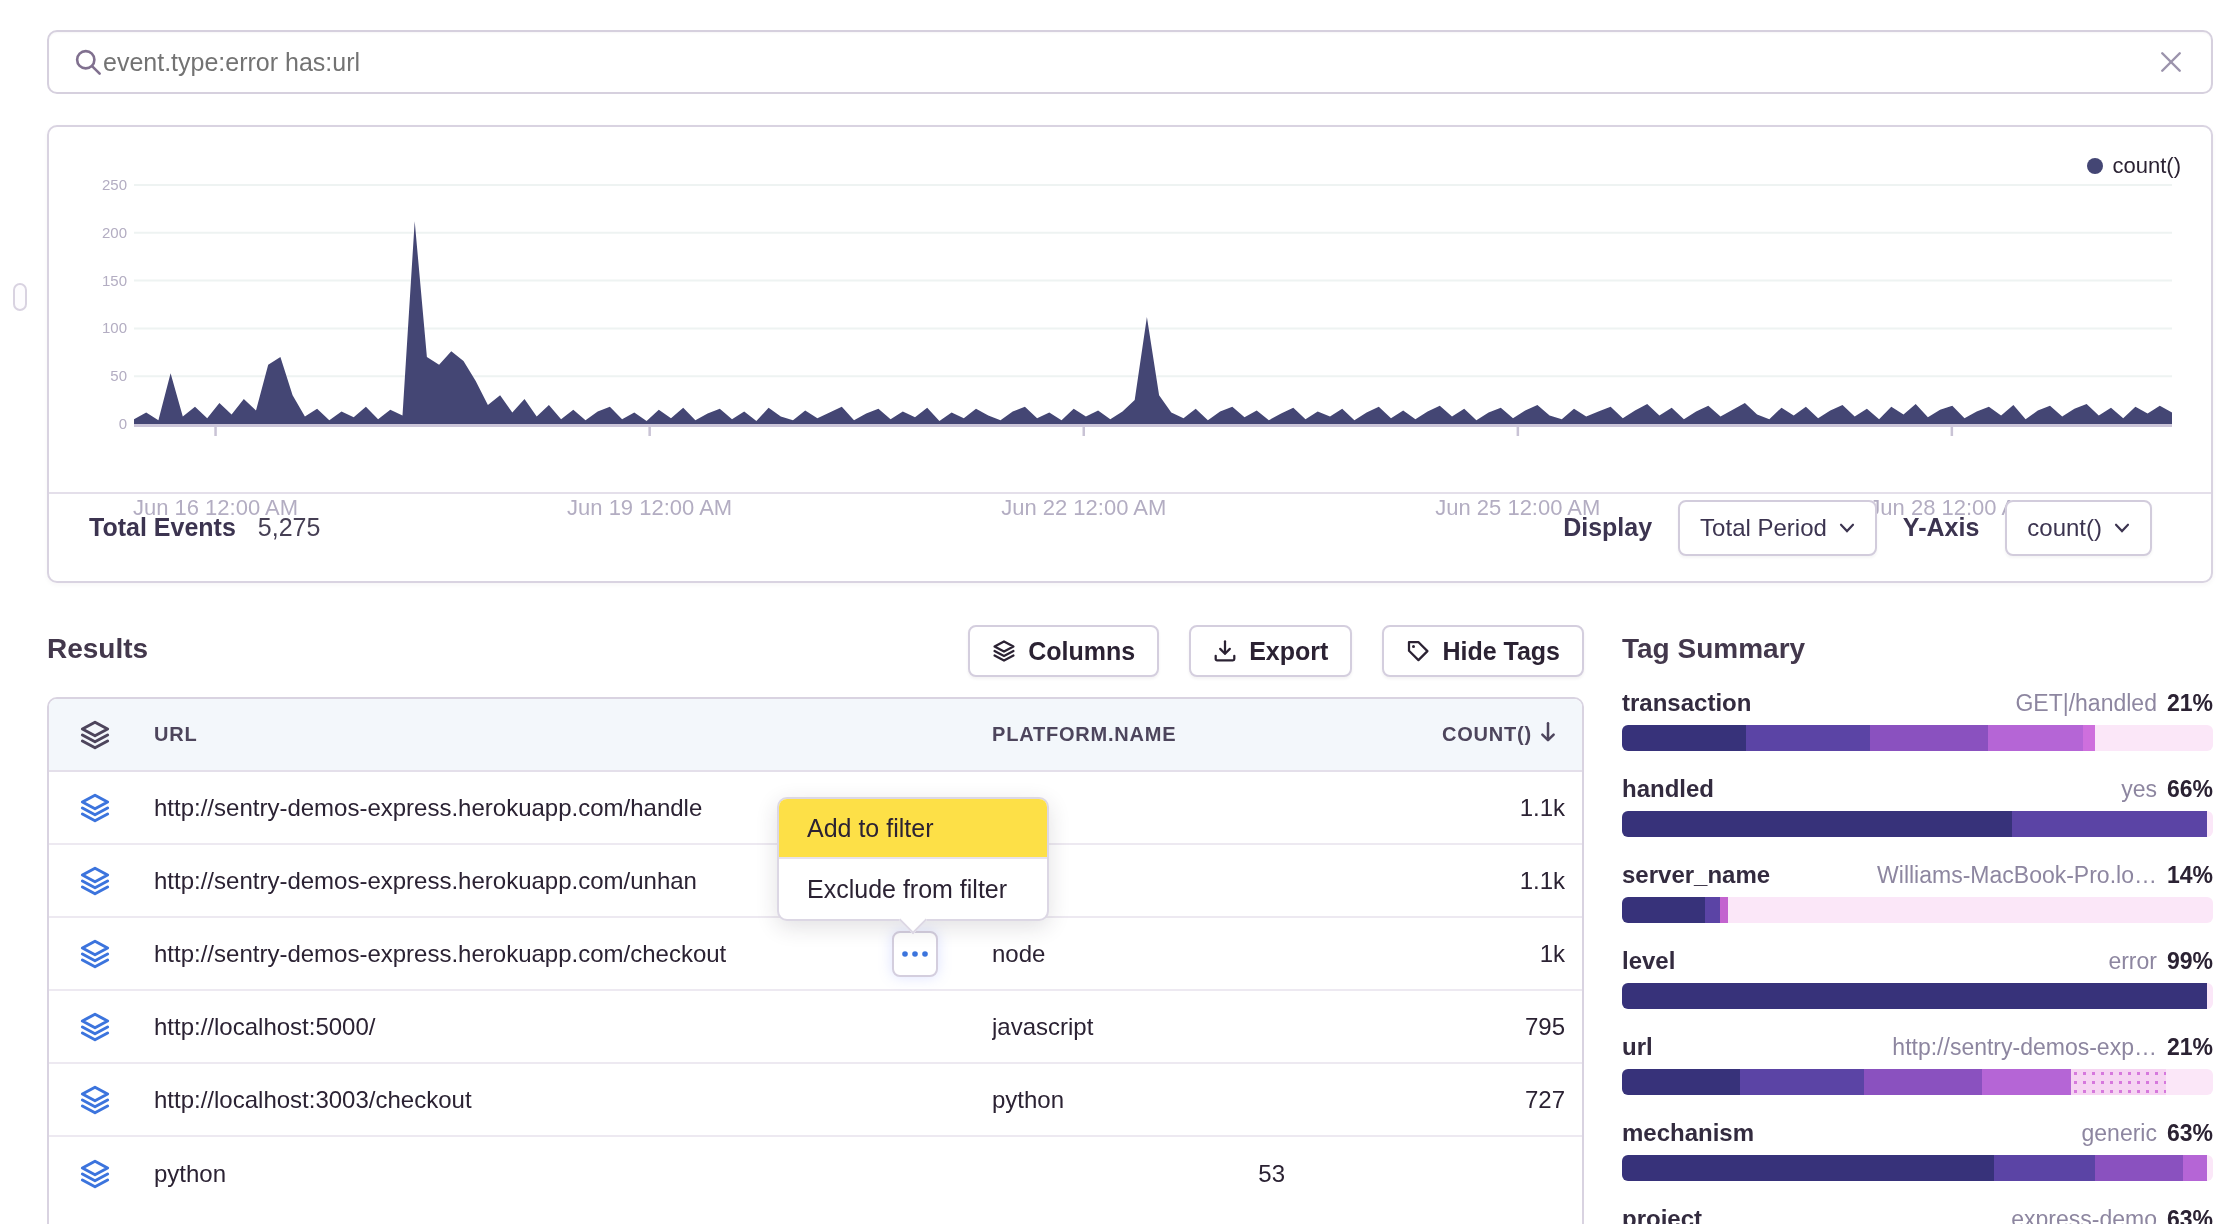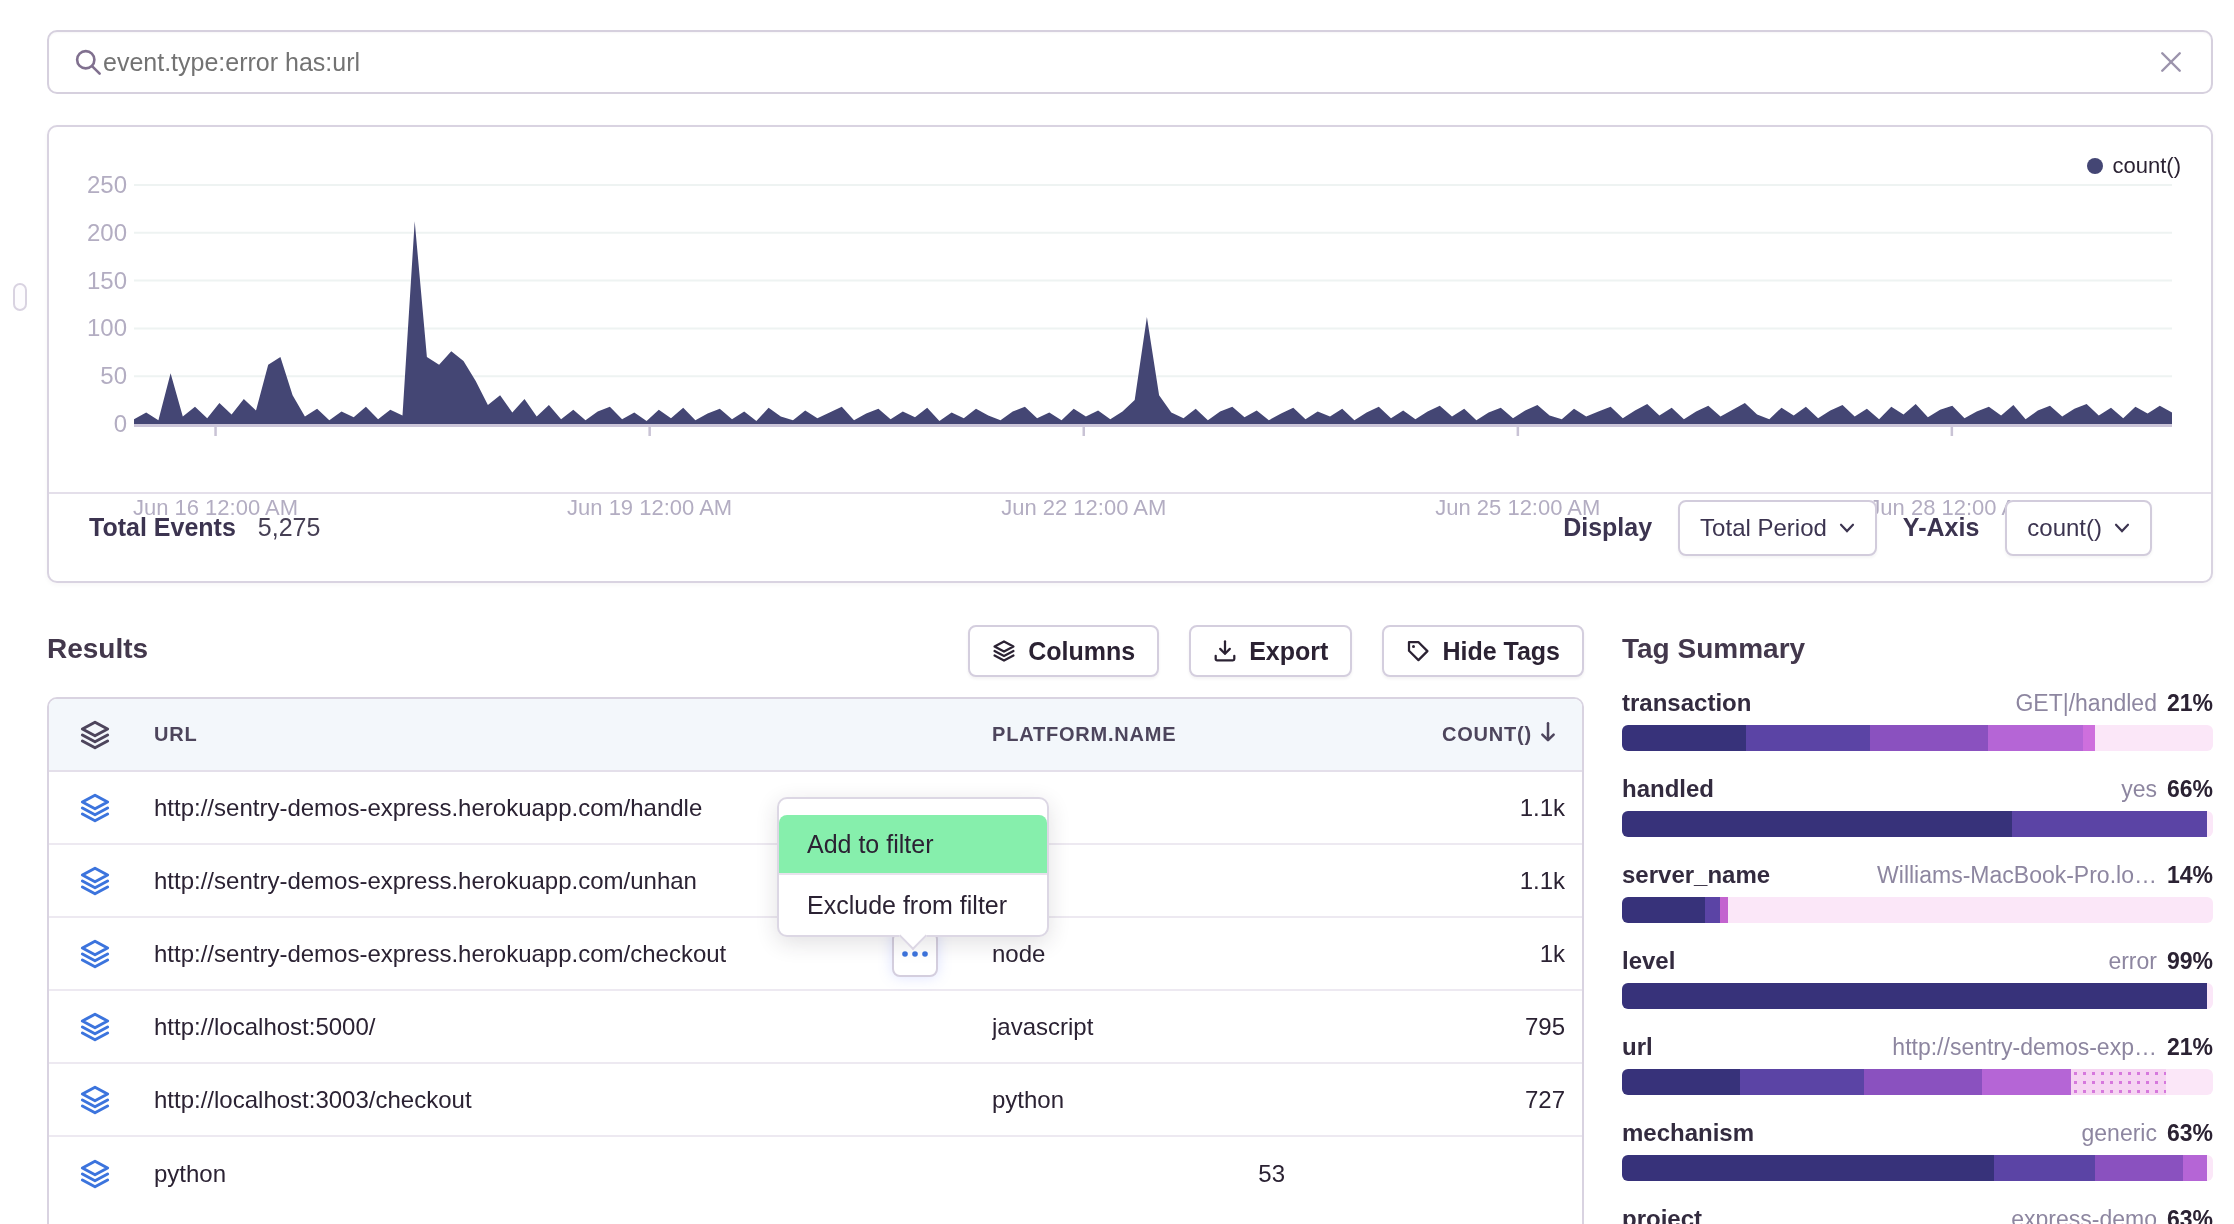--- a/index.html
+++ b/index.html
@@ -19,21 +19,21 @@
   .drawer-handle { position:absolute; left:13px; top:283px; width:14px; height:28px;
     border:2px solid #D9D3E1; border-radius:7px; background:#FDFCFE; }
 
   
   .chart-panel { position:absolute; left:47px; top:125px; width:2166px; height:458px;
     border:2px solid #D9D3E1; border-radius:10px; background:#fff; box-shadow:0 2px 5px rgba(43,34,51,0.04); }
   .legend { position:absolute; top:26px; right:30px; display:flex; align-items:center; gap:10px; }
   .legend-dot { width:16px; height:16px; border-radius:50%; background:#444674; display:inline-block; }
   .legend-label { font-size:22px; color:#2B2233; }
   .y-labels { position:absolute; left:0; top:0; }
-  .y-tick { position:absolute; left:10px; width:68px; text-align:right; font-size:24px; line-height:26px; color:#B3ADC2; }
+  .y-tick { position:absolute; left:10px; width:68px; text-align:right; font-size:15px; line-height:26px; color:#B3ADC2; }
   .x-labels { position:absolute; left:0; top:0; }
   .x-tick-label { position:absolute; width:240px; text-align:center; font-size:22px; color:#B3ADC2; top:368px; }
   #chart-svg { position:absolute; left:85px; top:50px; }
   .chart-footer { position:absolute; left:0; right:0; top:365px; height:69px; border-top:2px solid #E4DFEA;
     display:flex; align-items:center; }
   .footer-left { display:flex; align-items:baseline; gap:22px; margin-left:40px; }
   .total-events-label { font-size:25px; font-weight:bold; color:#3C3450; }
   .total-events-value { font-size:25px; color:#463F54; }
   .footer-right { margin-left:auto; margin-right:59px; display:flex; align-items:center; gap:26px; }
   .footer-label { font-size:25px; font-weight:bold; color:#3C3450; }
@@ -64,21 +64,21 @@
   .cell { font-size:24px; color:#2B2233; white-space:nowrap; overflow:hidden; }
   .count-cell { text-align:right; padding-right:17px; }
   .row-menu-btn { position:absolute; left:843px; top:13px; width:46px; height:46px; border:2px solid #D4CEDE;
     border-radius:8px; background:#fff; display:flex; align-items:center; justify-content:center; cursor:pointer;
     box-shadow:0 0 14px rgba(120,140,255,0.25); }
 
   
   .context-menu { position:absolute; left:777px; top:797px; width:272px; border:2px solid #DCD7E4;
     border-radius:10px; background:#fff; box-shadow:0 6px 22px rgba(43,34,51,0.14); z-index:5; }
   .menu-item { height:60px; display:flex; align-items:center; padding-left:28px; font-size:25px; color:#2B2233; cursor:pointer; }
-  .menu-item.first { background:#86efac; border-radius:8px 8px 0 0; border-bottom:2px solid #E7E2EC;margin-top:16px; }
+  .menu-item.first { background:#fde047; border-radius:8px 8px 0 0; border-bottom:2px solid #E7E2EC; }
   .menu-caret { position:absolute; left:124px; bottom:-11px; width:20px; height:20px; background:#fff;
     border-right:2px solid #DCD7E4; border-bottom:2px solid #DCD7E4; transform:rotate(45deg); }
 
   
   .tag-summary { position:absolute; left:1622px; top:633px; width:591px; }
   .tag-title { font-size:28px; font-weight:bold; color:#43384C; margin-bottom:24px; }
   .tag-row { margin-bottom:24px; }
   .tag-label-line { display:flex; align-items:baseline; margin-bottom:8px; }
   .tag-name { font-size:24px; font-weight:bold; color:#332B3F; }
   .tag-value { margin-left:auto; font-size:23px; color:#8D86A0; }

